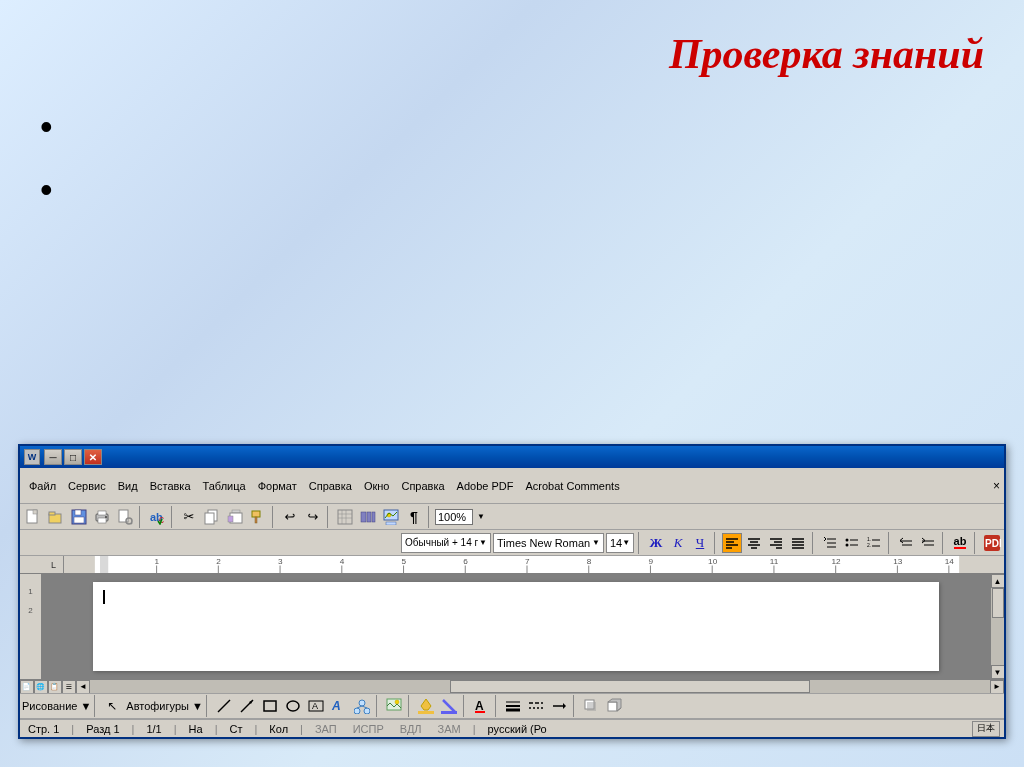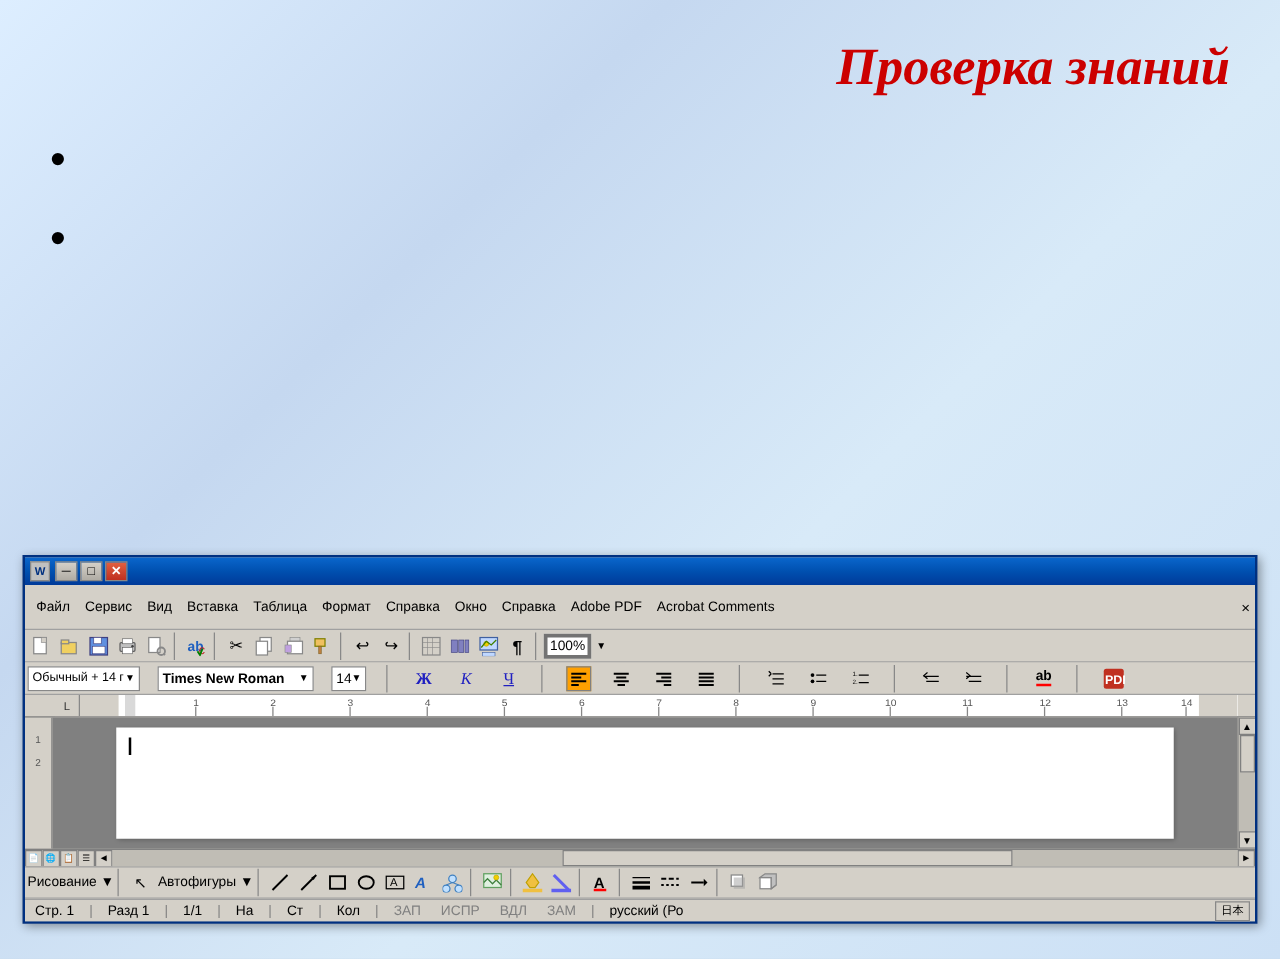--- a/index.html
+++ b/index.html
@@ -161,43 +161,43 @@
     }
 
     
     .toolbar2 {
       background: #d4d0c8;
       height: 26px;
       display: flex;
       align-items: center;
       padding: 0 2px;
       border-bottom: 1px solid #a0a0a0;
-      gap: 14px;
+      gap: 2px;
       font-size: 11px;
+      justify-content: flex-end;
     }
     .style-box {
       border: 1px solid #888;
       background: white;
       padding: 1px 3px;
       font-size: 11px;
       width: 90px;
       height: 20px;
       display: flex;
       align-items: center;
     }
     .font-box {
       border: 1px solid #888;
       background: white;
       padding: 1px 3px;
       font-size: 11px;
-      width: 125px;
+      width: 111px;
       height: 20px;
       display: flex;
       align-items: center;
-      font-weight: bold;
     }
     .size-box {
       border: 1px solid #888;
       background: white;
       padding: 1px 3px;
       font-size: 11px;
       width: 28px;
       height: 20px;
       display: flex;
       align-items: center;
@@ -513,21 +513,21 @@
       <div class="tb-icon">
         <svg width="16" height="16" viewBox="0 0 16 16">
             <rect x="1" y="1" width="14" height="10" fill="#c0d8ff" stroke="#4060a0" stroke-width="1"></rect>
             <rect x="3" y="13" width="10" height="3" fill="#c0d8ff" stroke="#4060a0" stroke-width="0.5"></rect>
             <circle cx="6" cy="6" r="2" fill="#f0d000" stroke="#c0a000" stroke-width="0.5"></circle>
             <path d="M2 9 L6 4 L10 7 L14 3" stroke="#408000" stroke-width="1" fill="none"></path>
           </svg>
       </div>
       <div class="tb-icon" style="font-size:14px;font-weight:bold;">¶</div>
       <div class="tb-sep"></div>
-      <div class="tb-percent" style="border:3px solid #737373;padding:1px 2px;background:white;font-size:11px;width:38px;">100%</div>
+      <div class="tb-percent" style="border:1px solid #737373;padding:1px 2px;background:white;font-size:11px;width:38px;">100%</div>
       <div class="tb-icon" style="width:14px;font-size:8px;">▼</div>
     </div>
 
     <div class="toolbar2">
       <div class="style-box">
         <span style="font-size:10px;overflow:hidden;white-space:nowrap;">Обычный + 14 г</span>
         <span style="margin-left:auto;font-size:8px;">▼</span>
       </div>
       <div class="font-box">
         <span style="font-size:11px;overflow:hidden;white-space:nowrap;">Times New Roman</span>

